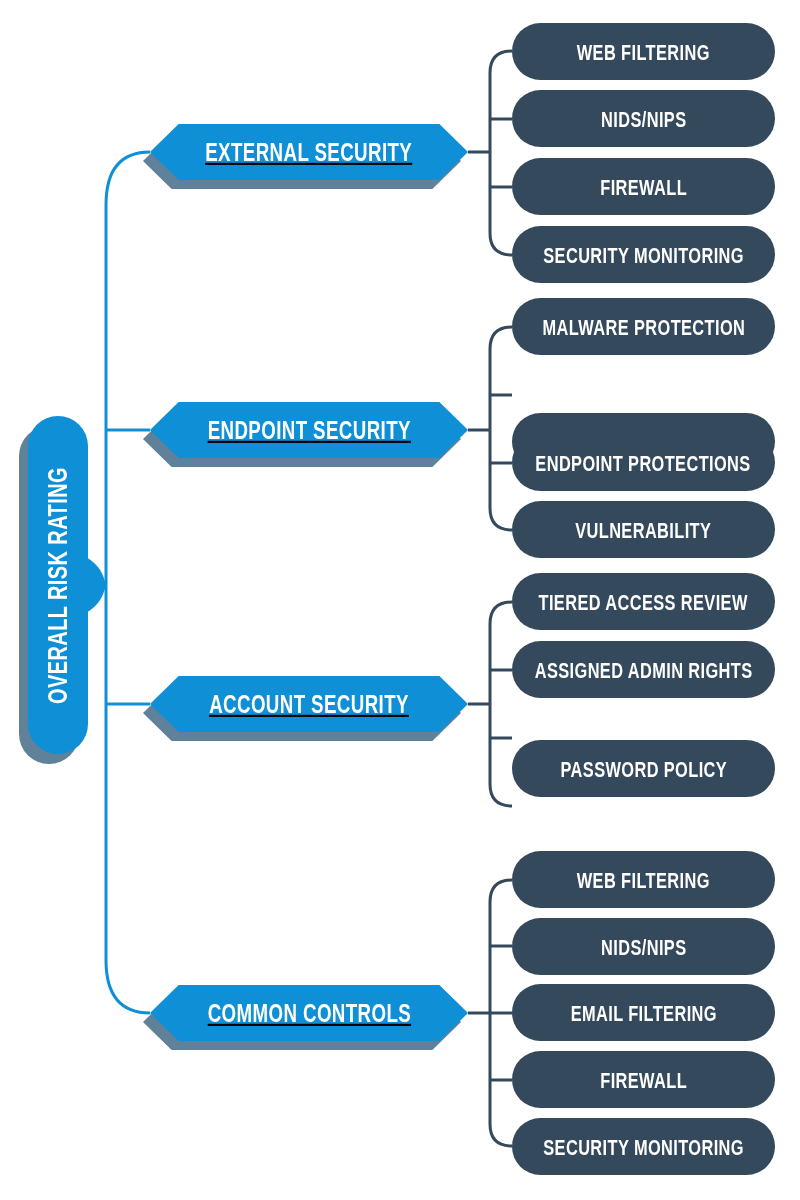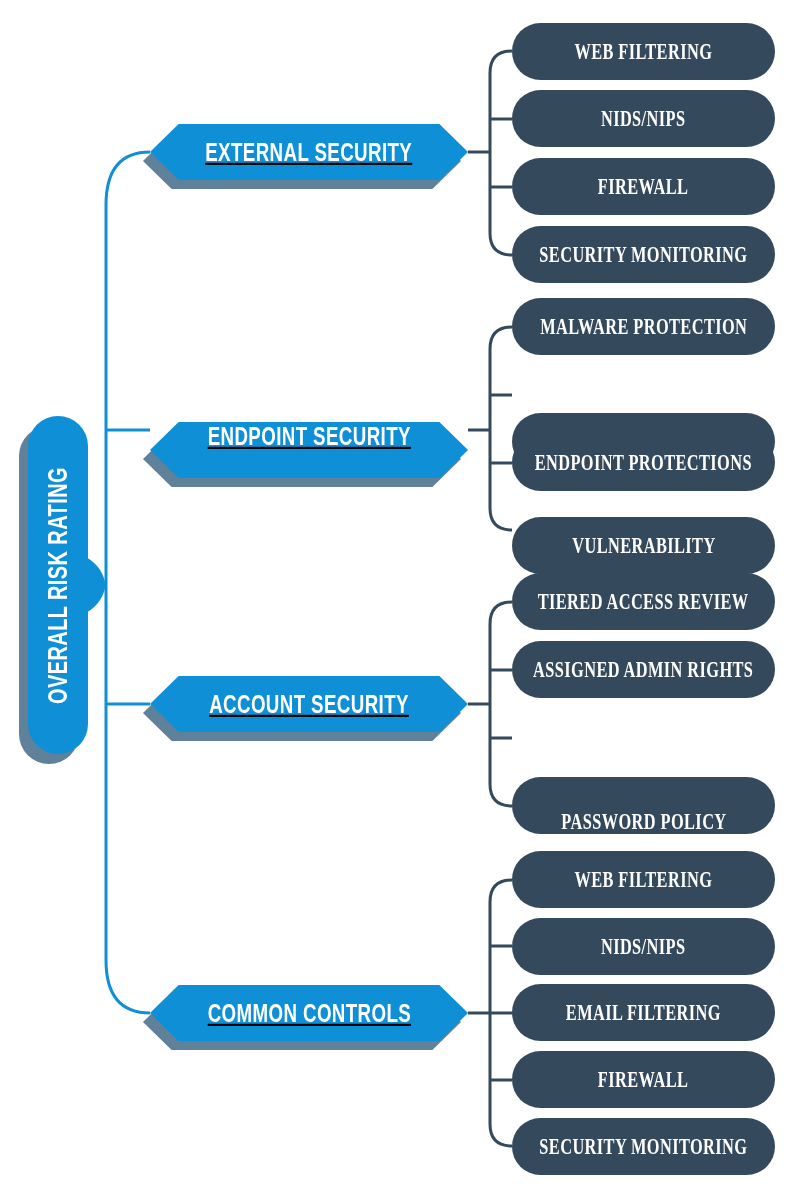--- a/index.html
+++ b/index.html
@@ -11,21 +11,21 @@
   html,body{margin:0;padding:0;}
   body{
     width:800px;height:1200px;
     background:var(--white);
     font-family:"Liberation Sans",sans-serif;
     position:relative;overflow:hidden;
   }
   .stage{position:absolute;inset:0;width:800px;height:1200px;}
   svg.connectors{position:absolute;left:0;top:0;z-index:0;}
 
-  .node{position:absolute;z-index:2;display:flex;align-items:center;justify-content:center;font-family:Liberation Serif, serif;}
+  .node{position:absolute;z-index:2;display:flex;align-items:center;justify-content:center;}
 
   
   .leaf{
     left:512px;width:263px;height:57px;
     background:var(--navy);
     border-radius:29px;
   }
   .leaf .label{
     color:#fff;font-weight:bold;font-size:21px;white-space:nowrap;
     transform:scale(0.78,1.08);letter-spacing:0.5px;
@@ -116,21 +116,21 @@
       <span class="rot"><span class="label">OVERALL RISK RATING</span></span>
     </div>
   </div>
 
   <div class="branch-wrap" style="left:150px;top:124px;">
     <div class="branch" style="left:0;top:0;position:relative;display:flex;align-items:center;justify-content:center;">
       <span class="label">EXTERNAL SECURITY</span>
     </div>
   </div>
   <div class="branch-wrap" style="left:150px;top:402px;">
-    <div class="branch" style="left:0;top:0;position:relative;display:flex;align-items:flex-start;justify-content:center;margin-top:20px;">
+    <div class="branch" style="left:0;top:0;position:relative;display:flex;align-items:center;justify-content:center;">
       <span class="label">ENDPOINT SECURITY</span>
     </div>
   </div>
   <div class="branch-wrap" style="left:150px;top:676px;">
     <div class="branch" style="left:0;top:0;position:relative;display:flex;align-items:center;justify-content:center;">
       <span class="label">ACCOUNT SECURITY</span>
     </div>
   </div>
   <div class="branch-wrap" style="left:150px;top:985px;">
     <div class="branch" style="left:0;top:0;position:relative;display:flex;align-items:center;justify-content:center;">
@@ -153,31 +153,31 @@
 
   <div class="node leaf" style="top:298px;">
     <span class="label">MALWARE PROTECTION</span>
   </div>
   <div class="node leaf" style="top:366px;margin-top:47px;">
     <span class="label">OS HARDENING</span>
   </div>
   <div class="node leaf" style="top:434px;">
     <span class="label">ENDPOINT PROTECTIONS</span>
   </div>
-  <div class="node leaf" style="top:501px;margin-top:16px;">
+  <div class="node leaf" style="top:501px;">
     <span class="label">VULNERABILITY</span>
   </div>
 
   <div class="node leaf" style="top:573px;align-items:center;">
     <span class="label">TIERED ACCESS REVIEW</span>
   </div>
   <div class="node leaf" style="top:641px;">
     <span class="label">ASSIGNED ADMIN RIGHTS</span>
   </div>
-  <div class="node leaf" style="top:777px;align-items:flex-end;">
+  <div class="node leaf" style="top:740px;">
     <span class="label">PASSWORD POLICY</span>
   </div>
 
   <div class="node leaf" style="top:851px;">
     <span class="label">WEB FILTERING</span>
   </div>
   <div class="node leaf" style="top:918px;">
     <span class="label">NIDS/NIPS</span>
   </div>
   <div class="node leaf" style="top:984px;">

